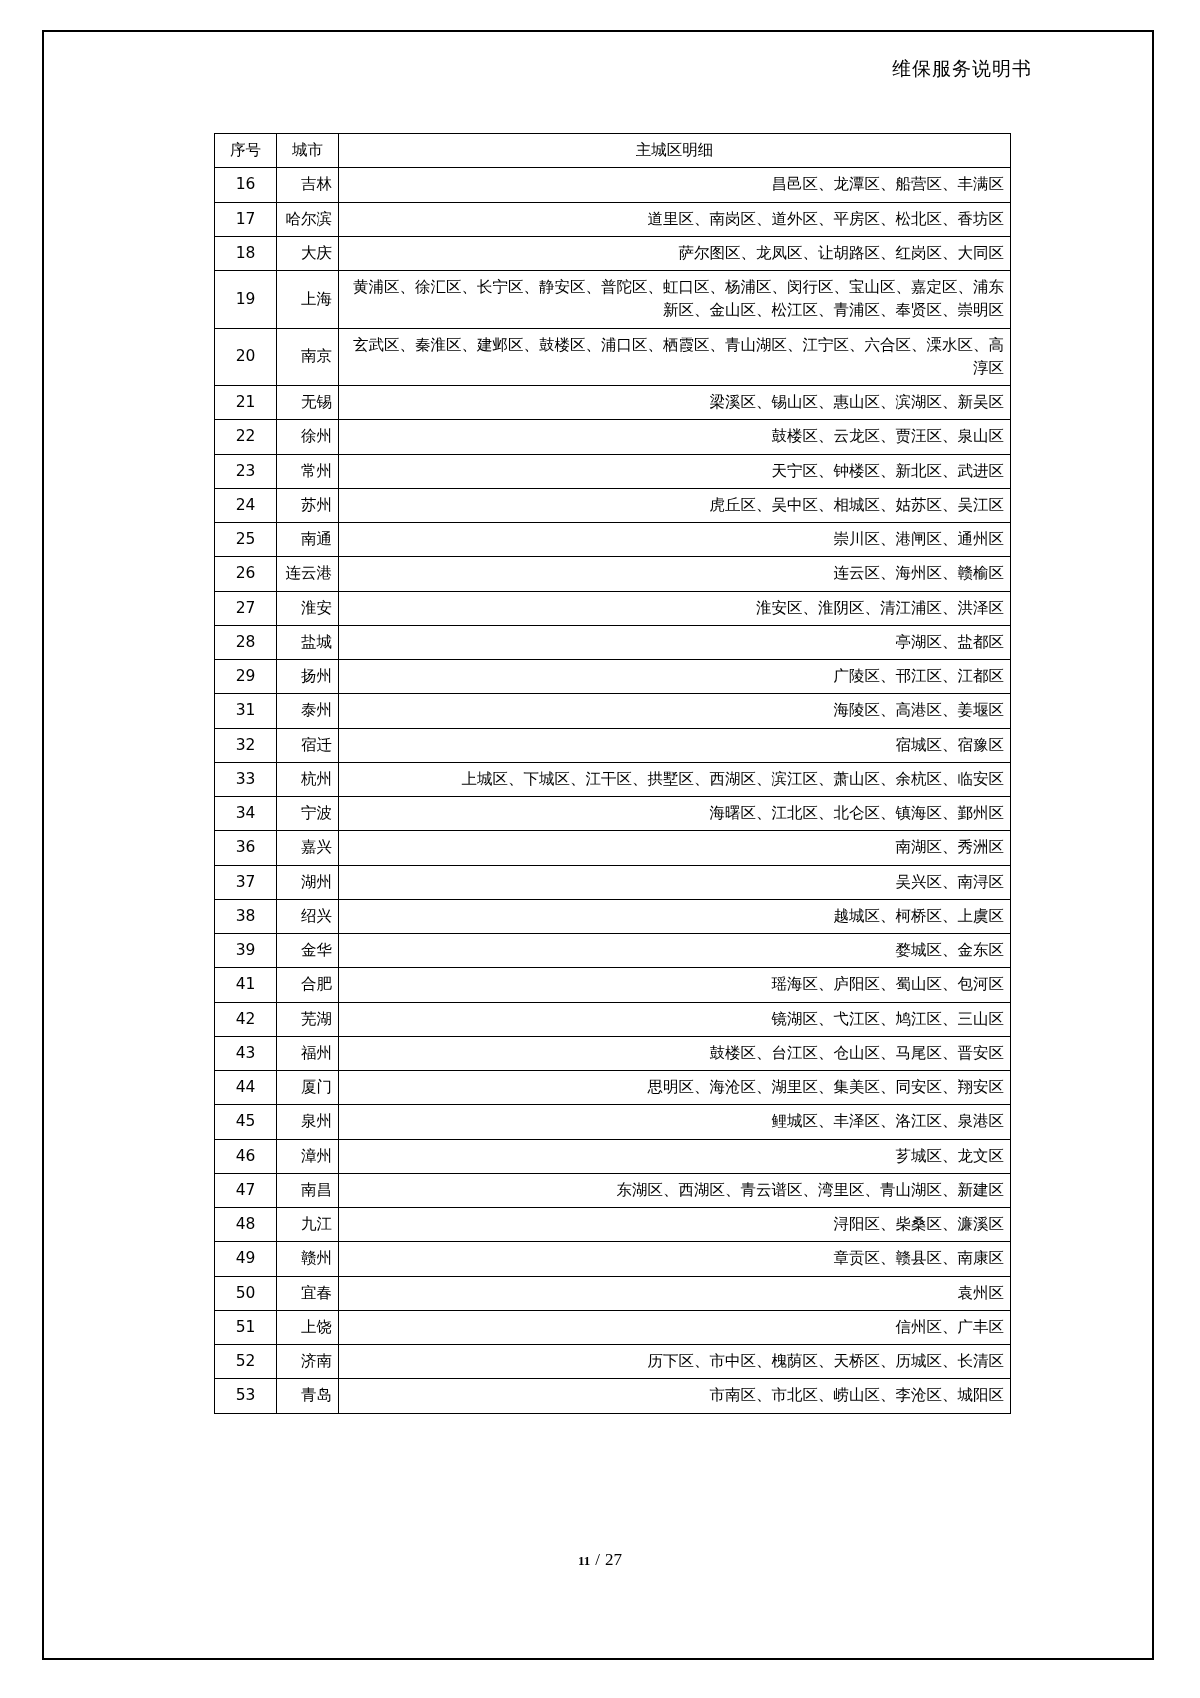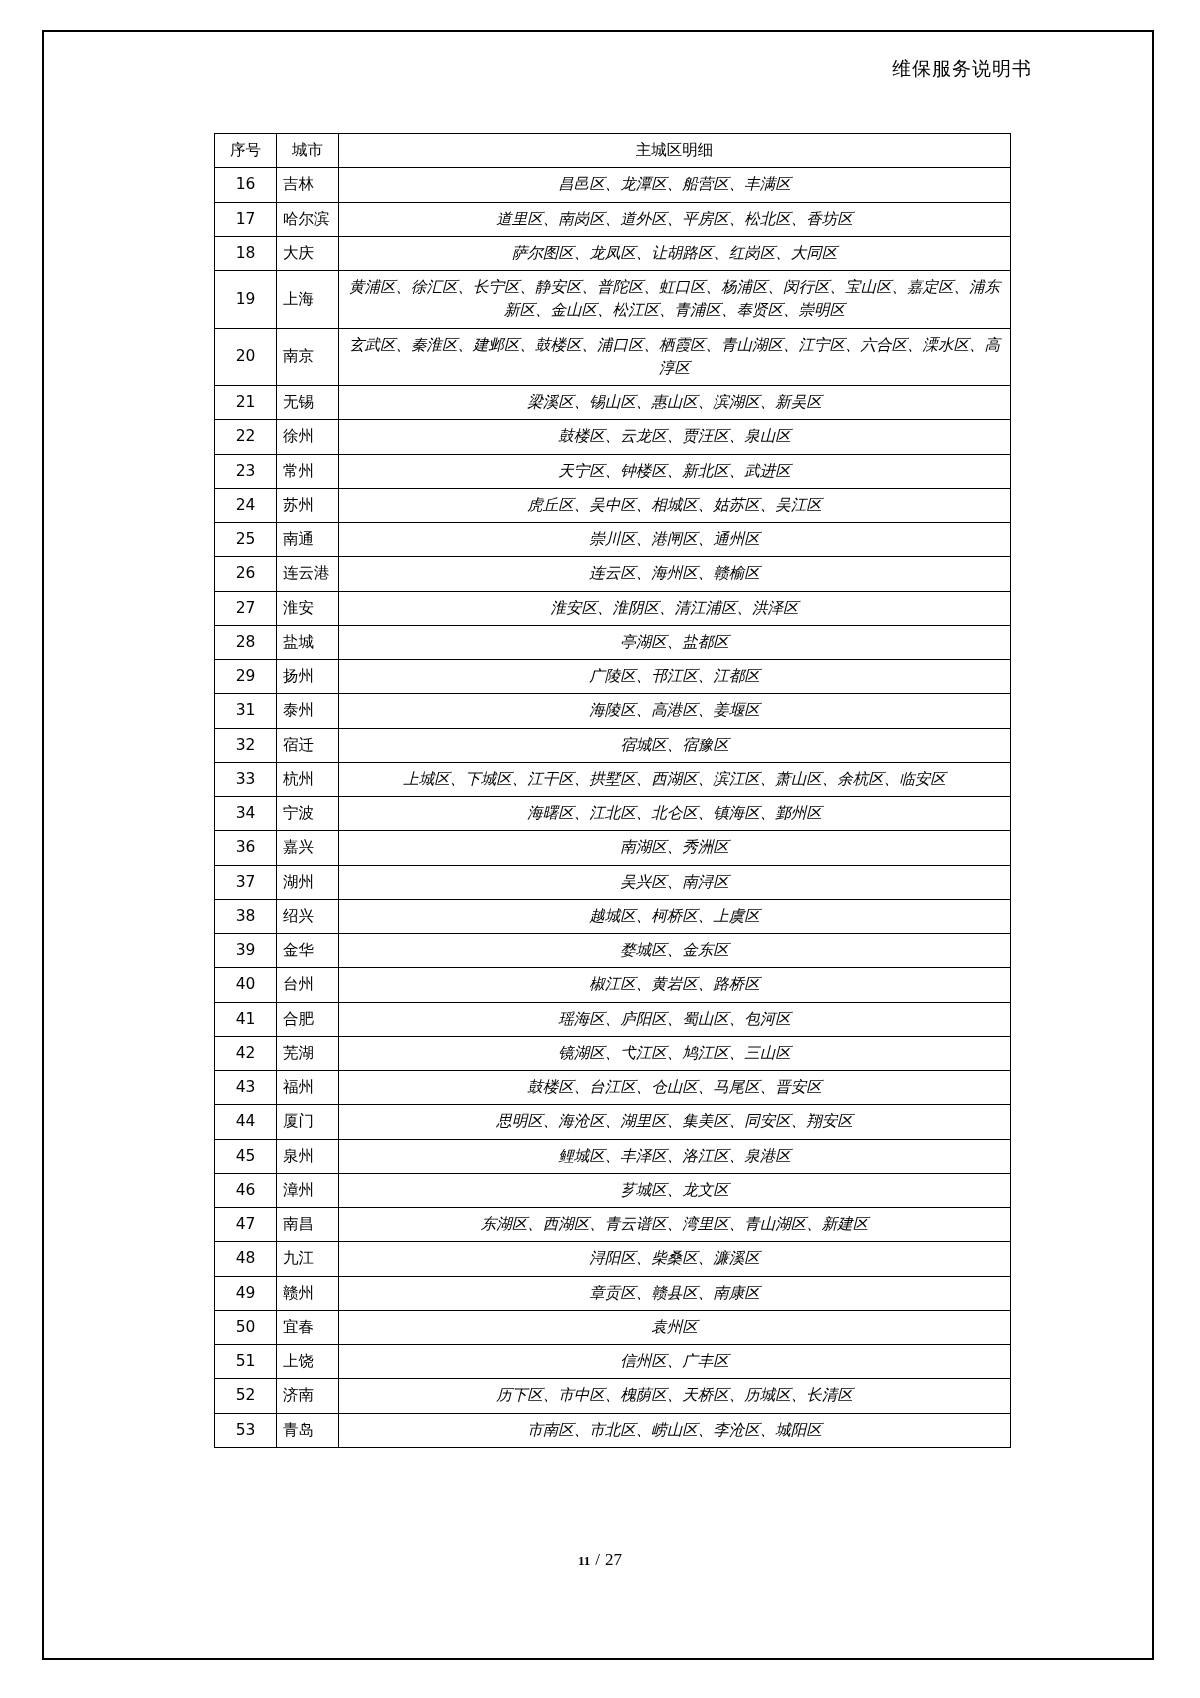--- a/index.html
+++ b/index.html
@@ -65,28 +65,27 @@
   col.c-idx { width: 62px; }
   col.c-city { width: 62px; }
   col.c-det { width: 672px; }
 
   td.idx {
     text-align: center;
     font-family: "Liberation Sans", sans-serif;
     font-size: 15px;
   }
   td.city {
-    text-align: left;
+    text-align: right;
     letter-spacing: 0px;
   }
   td.det {
-    text-align: center;
+    text-align: right;
     padding-left: 8px;
     padding-right: 6px;
-    font-style: italic;
   }
   th.hdr-idx, th.hdr-city {
     text-align: center;
   }
   th.hdr-det {
     text-align: center;
   }
   .footer {
     position: absolute;
     left: 0;
@@ -239,25 +238,20 @@
             <td class="idx">38</td>
             <td class="city">绍兴</td>
             <td class="det">越城区、柯桥区、上虞区</td>
           </tr>
           <tr>
             <td class="idx">39</td>
             <td class="city">金华</td>
             <td class="det">婺城区、金东区</td>
           </tr>
           <tr>
-            <td class="idx">40</td>
-            <td class="city">台州</td>
-            <td class="det">椒江区、黄岩区、路桥区</td>
-          </tr>
-          <tr>
             <td class="idx">41</td>
             <td class="city">合肥</td>
             <td class="det">瑶海区、庐阳区、蜀山区、包河区</td>
           </tr>
           <tr>
             <td class="idx">42</td>
             <td class="city">芜湖</td>
             <td class="det">镜湖区、弋江区、鸠江区、三山区</td>
           </tr>
           <tr>

